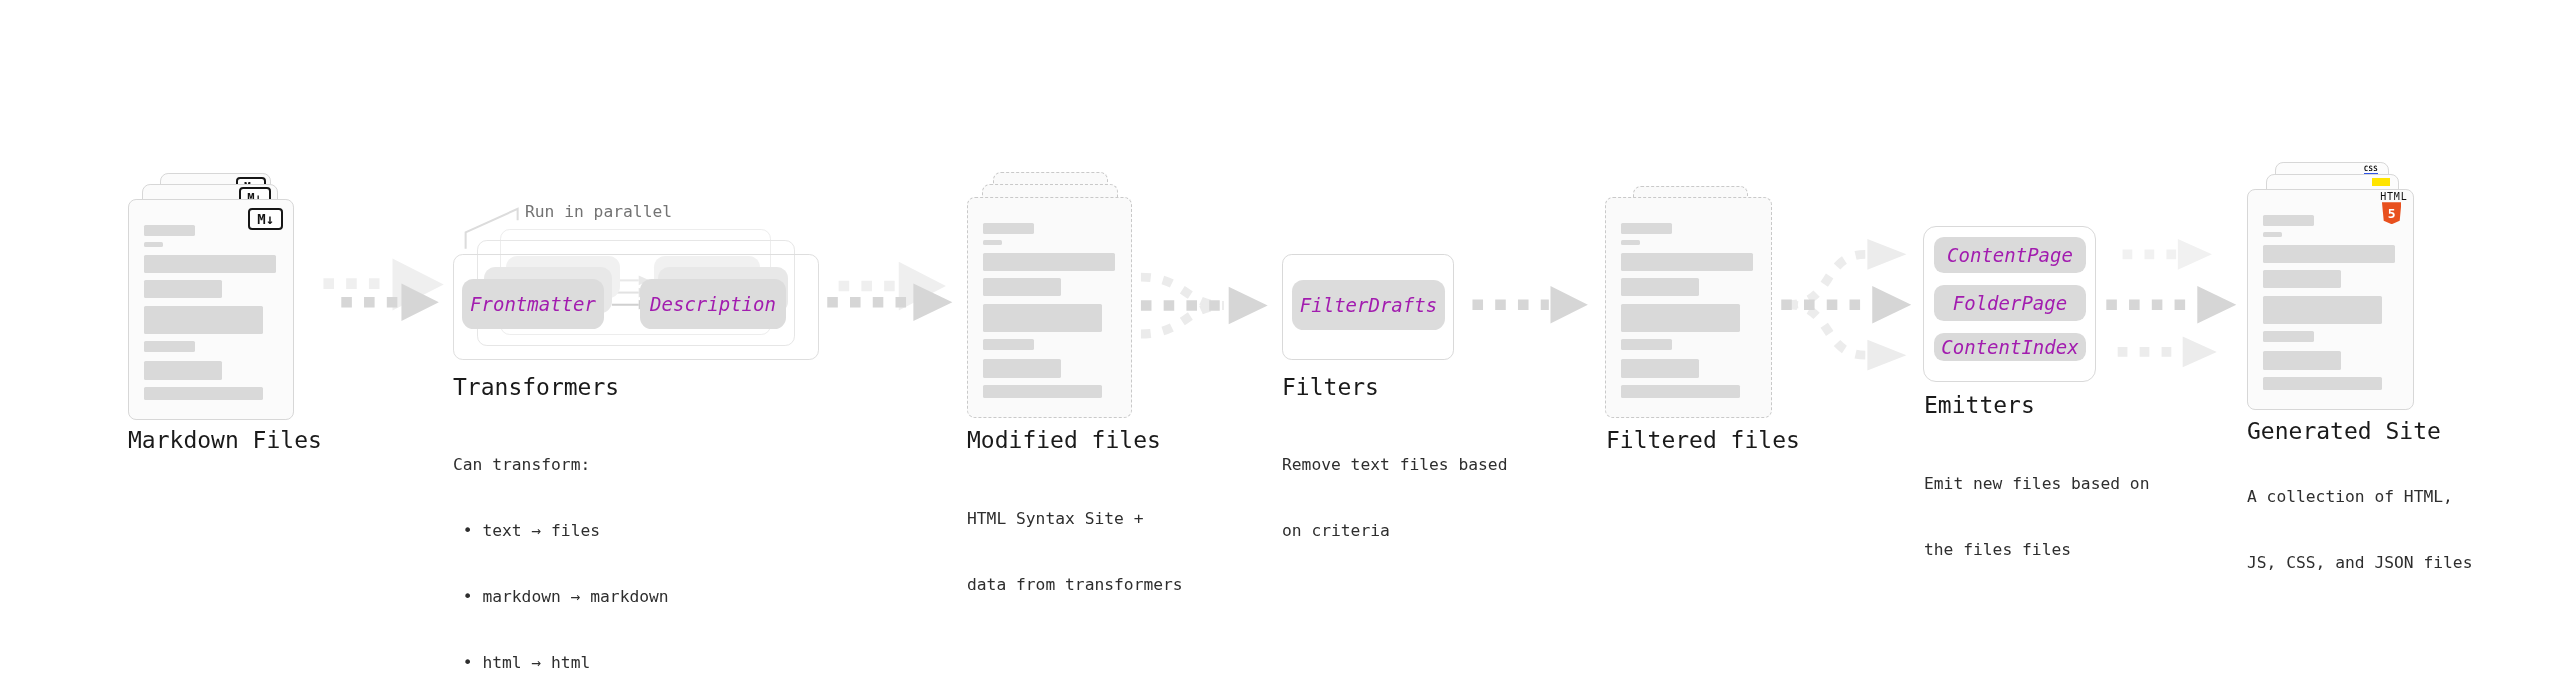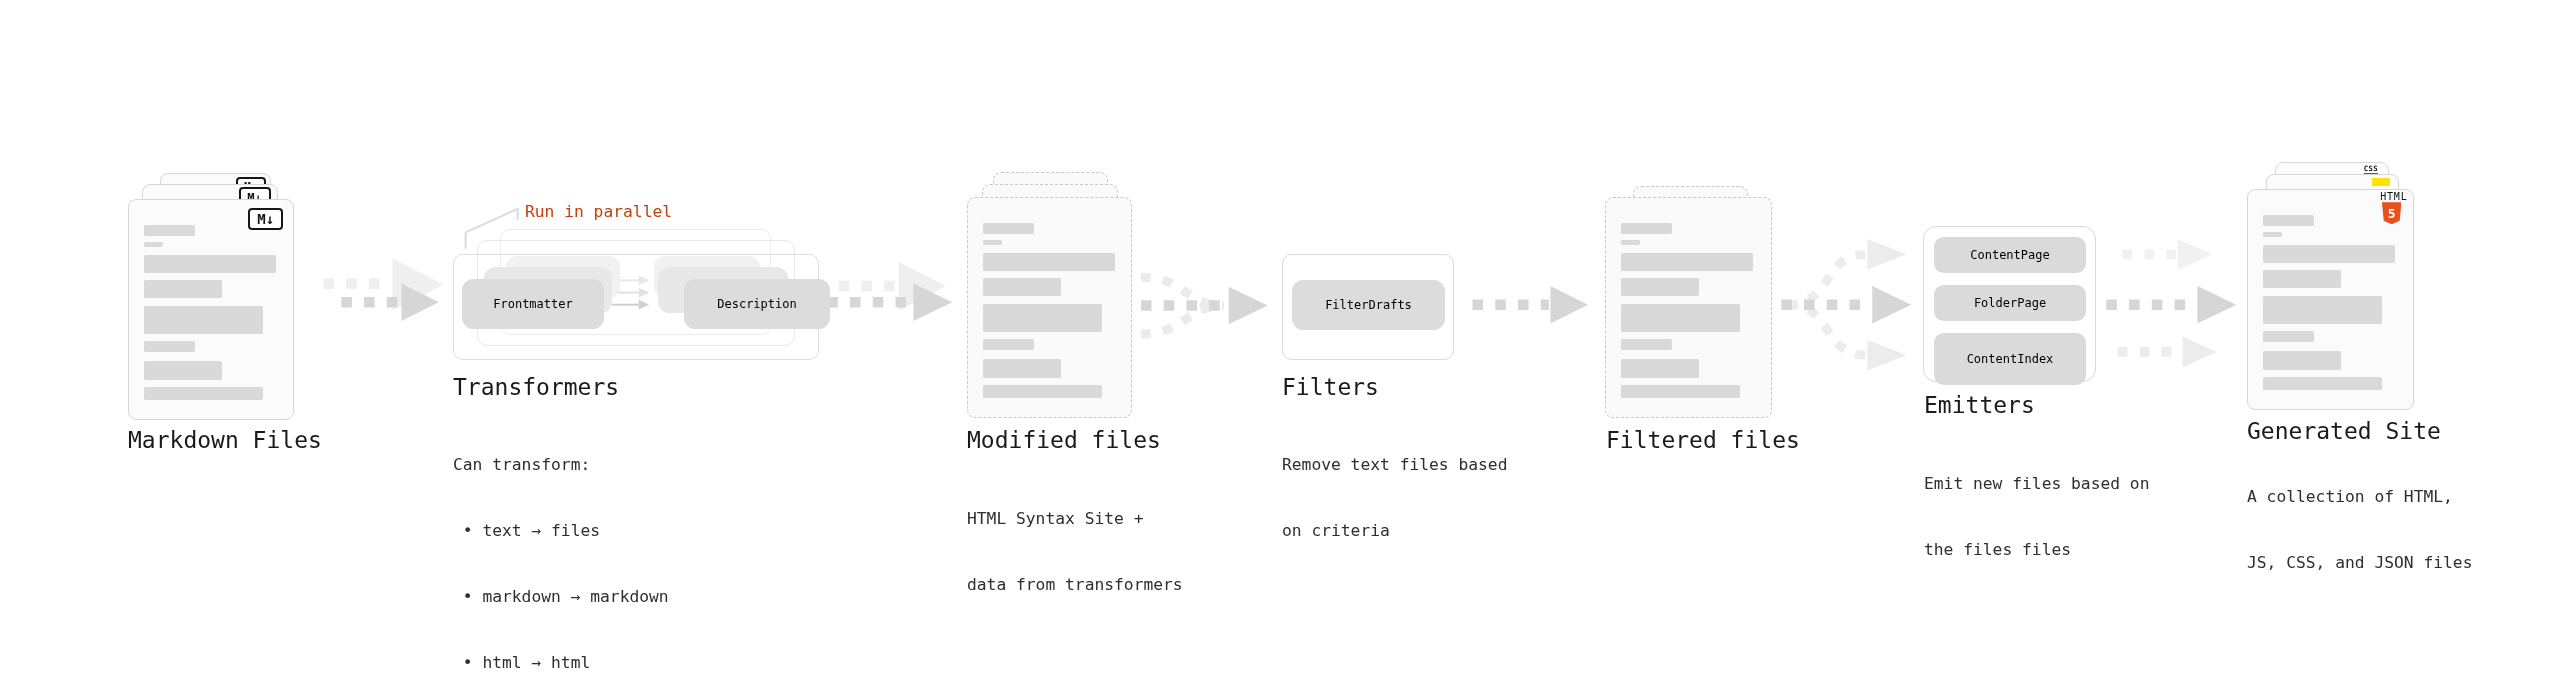--- a/index.html
+++ b/index.html
@@ -29,29 +29,29 @@
   .html5-word{font-size:10px;font-weight:400;color:#111;letter-spacing:0.8px;line-height:8.1px;}
   .html5-shield{width:19.5px;height:22px;margin:0.8px auto 0;background:#e8501e;
                 clip-path:polygon(0 0,100% 0,91% 84%,50% 100%,9% 84%);
                 color:#fff;font-size:13px;font-weight:700;display:flex;align-items:center;justify-content:center;}
 
   
   .container-box{position:absolute;border:1.6px solid #dedede;border-radius:9.8px;background:transparent;box-sizing:border-box;}
   .container-box.l2{border-color:#e6e6e6;}
   .container-box.l3{border-color:#ededed;}
   .pill{position:absolute;background:#dcdcdc;border-radius:11.4px;display:flex;align-items:center;
-        justify-content:center;font-size:12px;color:#000000;box-sizing:border-box;}
+        justify-content:center;font-size:19px;color:#a21caf;box-sizing:border-box;font-style:italic;}
   .pill.ghost2{background:#e8e8e8;}
   .pill.ghost3{background:#f1f1f1;}
   .pill.emitter{background:#dadada;border-radius:9.8px;}
 
   
   .stage-label{position:absolute;font-size:23px;color:#1a1a1a;white-space:pre;}
   .stage-desc{position:absolute;font-size:16.3px;line-height:22px;color:#2e2e2e;white-space:pre;}
-  .annotation{position:absolute;font-size:16.3px;color:#c2410c;white-space:pre;}
+  .annotation{position:absolute;font-size:16.3px;color:#737373;white-space:pre;}
 </style>
 </head>
 <body>
 
 <div id="canvas">
 
   <svg id="arrows" width="2576" height="681" viewBox="0 0 3170 838">
 
     <g>
       <line x1="398" y1="349" x2="480" y2="349" stroke="#efefef" stroke-width="13" stroke-dasharray="13 15"></line>
@@ -134,21 +134,21 @@
     <div class="annotation" style="left:525px;top:202px;">Run in parallel</div>
     <div class="container-box l3" style="left:500px;top:229px;width:271px;height:106px;"></div>
     <div class="container-box l2" style="left:477px;top:240px;width:318px;height:106px;"></div>
     <div class="container-box" style="left:453px;top:254px;width:366px;height:106px;"></div>
 
     <div class="pill ghost3" style="left:506px;top:256px;width:114px;height:42px;"></div>
     <div class="pill ghost2" style="left:484px;top:267px;width:128px;height:46px;"></div>
     <div class="pill ghost3" style="left:654px;top:256px;width:106px;height:42px;"></div>
     <div class="pill ghost2" style="left:658px;top:267px;width:130px;height:46px;"></div>
     <div class="pill" style="left:462px;top:279px;width:142px;height:50px;">Frontmatter</div>
-    <div class="pill" style="left:684px;top:279px;width:146px;height:50px;">Description</div>
+    <div class="pill" style="left:640px;top:279px;width:146px;height:50px;">Description</div>
 
     <div class="stage-label" style="left:453px;top:374px;">Transformers</div>
     <div class="stage-desc" style="left:453px;top:410px;">
       <div>Can transform:</div>
       <div> • text → files</div>
       <div> • markdown → markdown</div>
       <div> • html → html</div>
     </div>
   </div>
 
@@ -194,21 +194,21 @@
         <div class="bar" style="left: 15.4px; top: 161px; width: 78px; height: 18.7px;"></div>
         <div class="bar" style="left: 15.4px; top: 187px; width: 119px; height: 13px;"></div>
       </div>
     <div class="stage-label" style="left:1606px;top:427px;">Filtered files</div>
   </div>
 
   <div>
     <div class="container-box" style="left:1923px;top:226px;width:173px;height:156px;border-color:#d9d9d9;border-radius:13px;background:#ffffff;"></div>
     <div class="pill emitter" style="left:1934px;top:237px;width:152px;height:36px;">ContentPage</div>
     <div class="pill emitter" style="left:1934px;top:285px;width:152px;height:36px;">FolderPage</div>
-    <div class="pill emitter" style="left:1934px;top:333px;width:152px;height:52px;">ContentIndex</div>
+    <div class="pill emitter" style="left:1934px;top:333px;width:152px;height:28px;">ContentIndex</div>
     <div class="stage-label" style="left:1924px;top:392px;">Emitters</div>
     <div class="stage-desc" style="left:1924px;top:429px;">
       <div>Emit new files based on</div>
       <div>the files files</div>
     </div>
   </div>
 
   <div>
     <div class="doc-card" style="left:2275px;top:162px;width:114px;height:221px;background:#fcfcfc;">
       <div class="css-badge">

